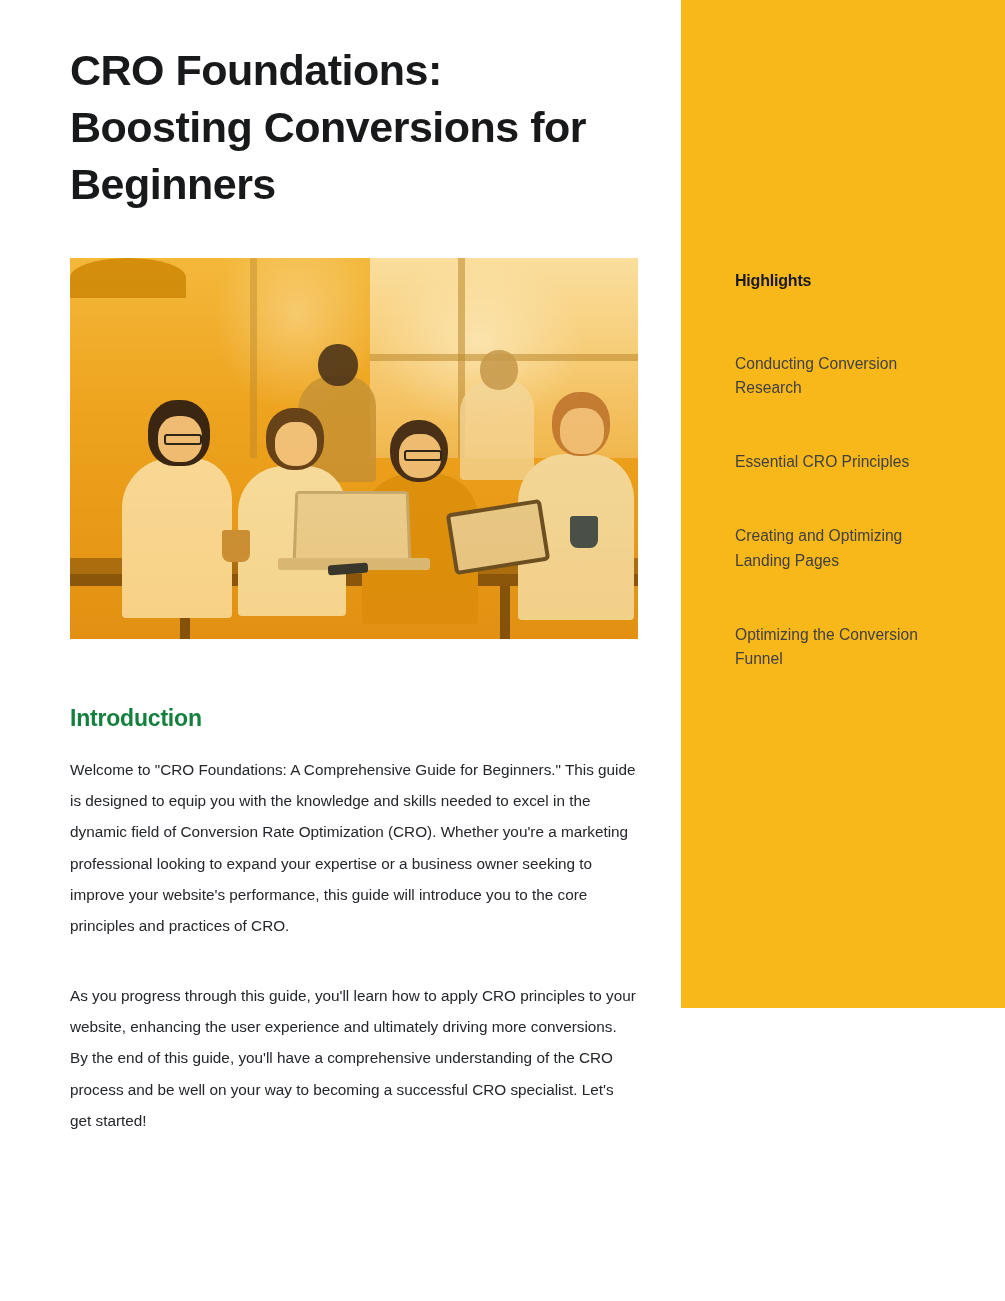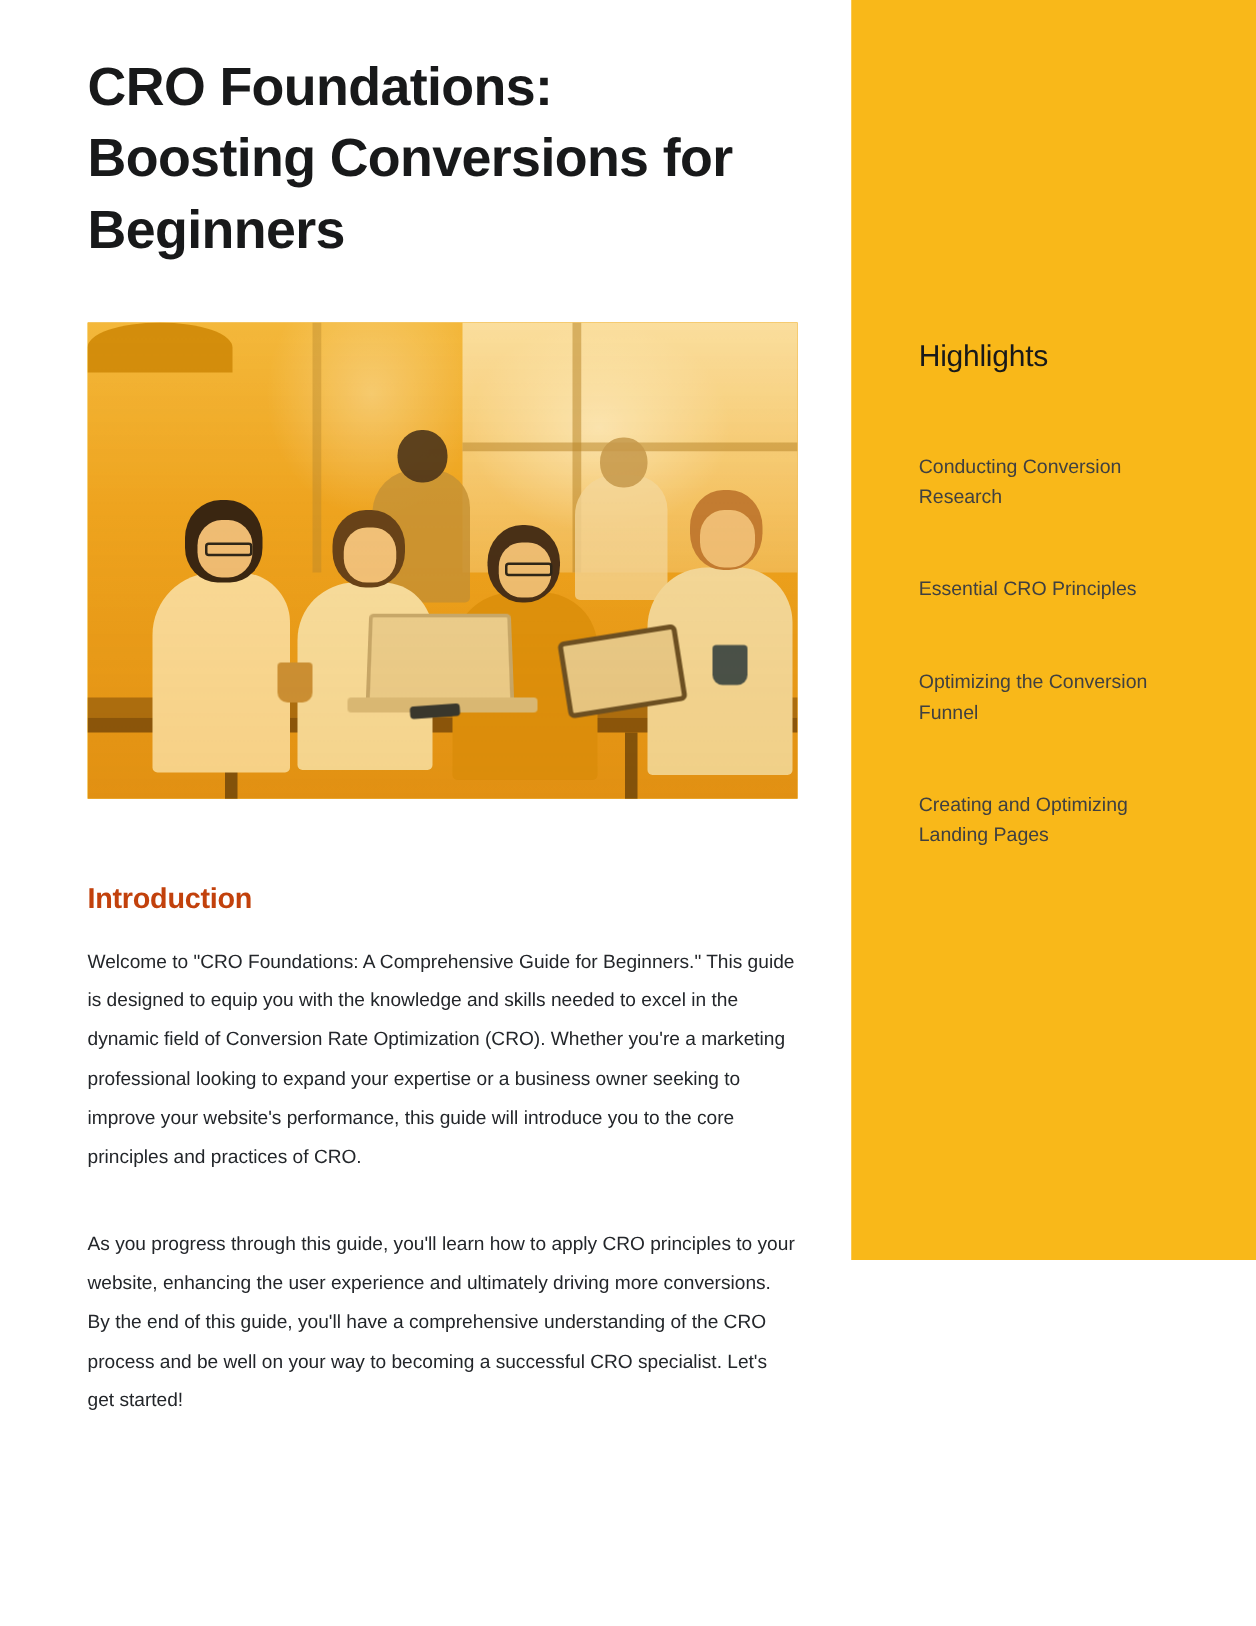--- a/index.html
+++ b/index.html
@@ -137,42 +137,42 @@
   .hero-tint {
     position: absolute; inset: 0;
     background: linear-gradient(180deg, rgba(247,184,24,0.28), rgba(240,170,12,0.42));
     mix-blend-mode: multiply;
   }
 
   .section-title {
     margin: 66px 0 0 0;
     font-size: 23px;
     font-weight: bold;
-    color: #c2410c;
+    color: #15803d;
     letter-spacing: -0.2px;
   }
   .body-text {
     margin: 22px 0 0 0;
     font-size: 15.3px;
     line-height: 2.05;
     color: #23262a;
     max-width: 572px;
   }
   .body-text.second { margin-top: 38px; }
 
   
   .sidebar {
     width: 324px;
     height: 100%;
     background: #f9b819;
     padding: 272px 46px 0 54px;
   }
   .side-title {
-    font-size: 24px;
-    font-weight: normal;
+    font-size: 16px;
+    font-weight: bold;
     color: #18191a;
     margin: 0;
     letter-spacing: -0.2px;
   }
   .highlight-list {
     list-style: none;
     margin: 62px 0 0 0;
     padding: 0;
   }
   .highlight-item {
@@ -239,18 +239,18 @@
     <h2 class="section-title">Introduction</h2>
     <p class="body-text">Welcome to "CRO Foundations: A Comprehensive Guide for Beginners." This guide is designed to equip you with the knowledge and skills needed to excel in the dynamic field of Conversion Rate Optimization (CRO). Whether you're a marketing professional looking to expand your expertise or a business owner seeking to improve your website's performance, this guide will introduce you to the core principles and practices of CRO.</p>
     <p class="body-text second">As you progress through this guide, you'll learn how to apply CRO principles to your website, enhancing the user experience and ultimately driving more conversions. By the end of this guide, you'll have a comprehensive understanding of the CRO process and be well on your way to becoming a successful CRO specialist. Let's get started!</p>
   </div>
 
   <aside class="sidebar">
     <h2 class="side-title">Highlights</h2>
     <ul class="highlight-list">
       <li class="highlight-item">Conducting Conversion Research</li>
       <li class="highlight-item">Essential CRO Principles</li>
+      <li class="highlight-item">Creating and Optimizing Landing Pages</li>
       <li class="highlight-item">Optimizing the Conversion Funnel</li>
-      <li class="highlight-item">Creating and Optimizing Landing Pages</li>
     </ul>
   </aside>
 
 </div>
 
 </body></html>

